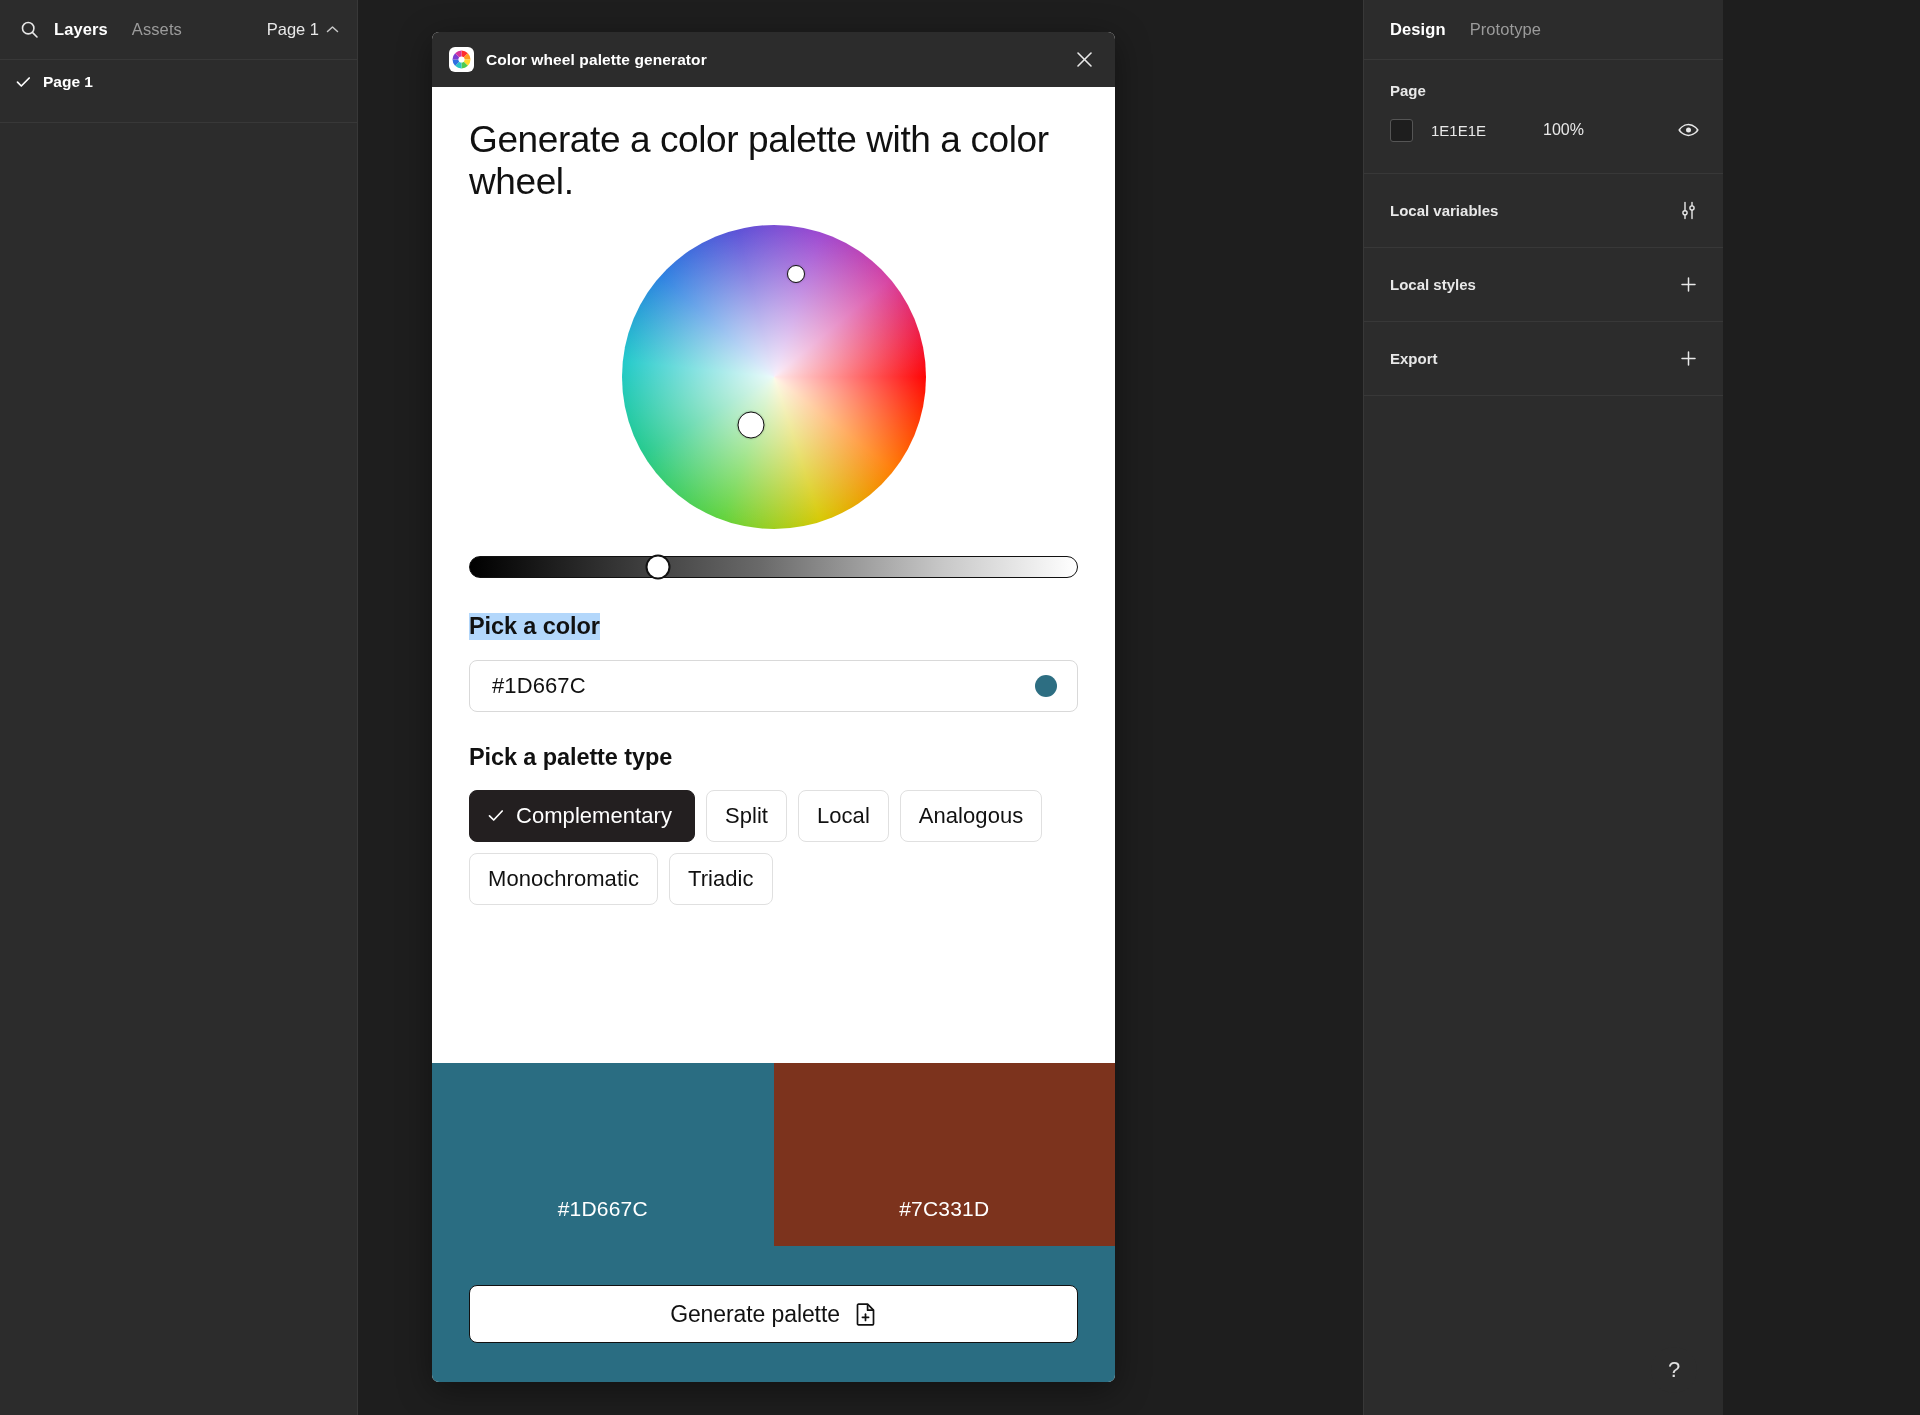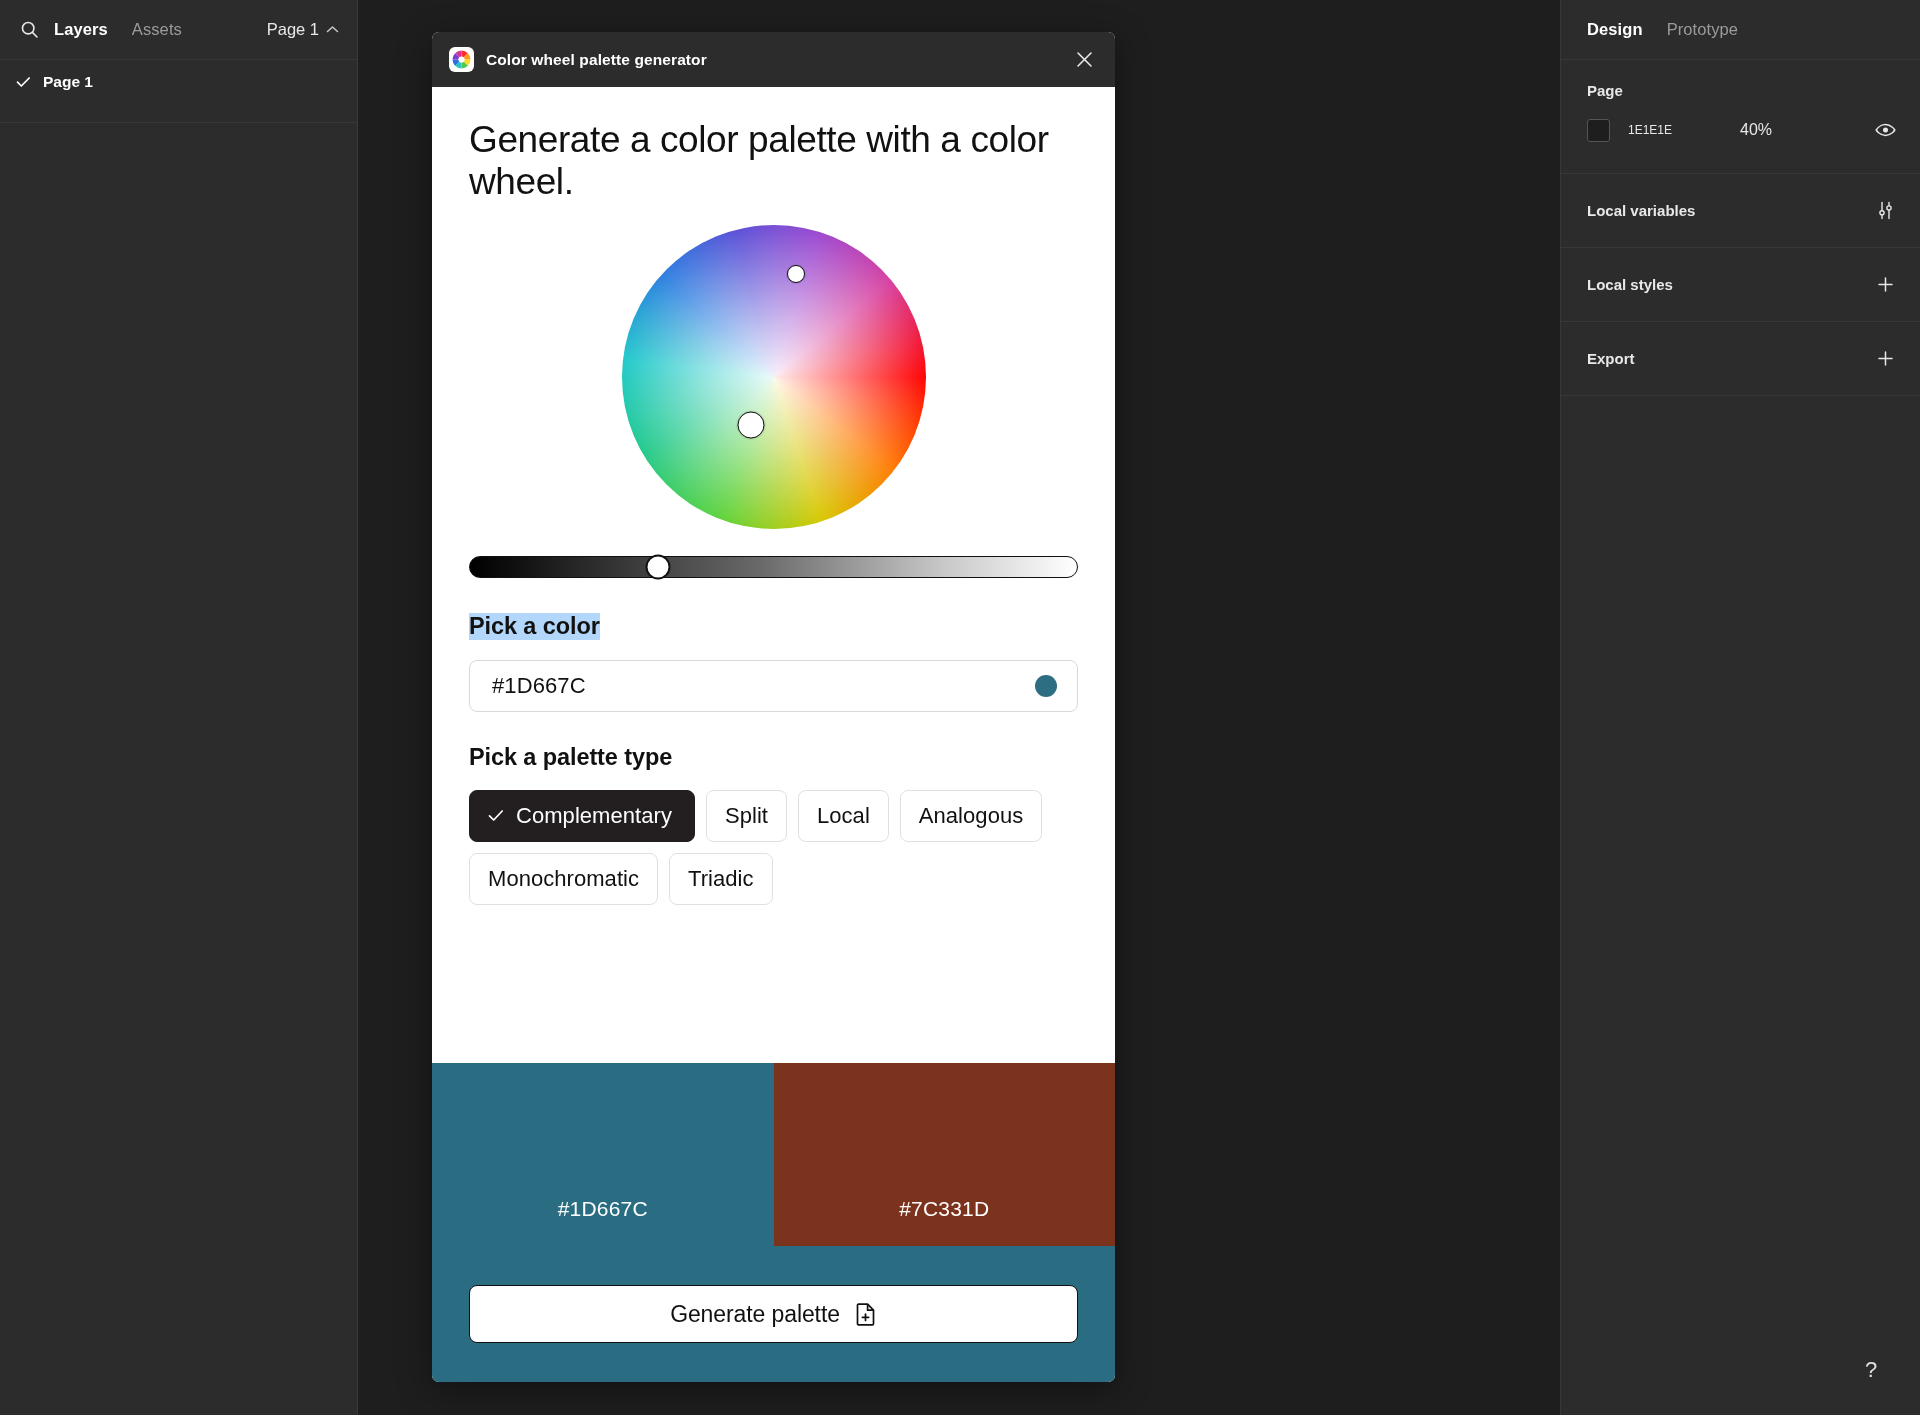--- a/index.html
+++ b/index.html
@@ -9,21 +9,21 @@
     height: 1415px;
     overflow: hidden;
     background: #1e1e1e;
     font-family: "Liberation Sans", sans-serif;
     -webkit-font-smoothing: antialiased;
   }
 
   
   .app {
     position: relative;
-    width: 1920px;
+    width: 1723px;
     height: 1415px;
     display: flex;
     background: #1e1e1e;
   }
 
   
   .left-panel {
     width: 358px;
     height: 100%;
     background: #2c2c2c;
@@ -436,21 +436,21 @@
   }
   .fill-swatch {
     width: 23px; height: 23px;
     border-radius: 3px;
     border: 1px solid #555555;
     flex: 0 0 23px;
     cursor: pointer;
   }
   .fill-hex {
     margin-left: 18px;
-    font-size: 12px;
+    font-size: 15px;
     color: #e8e8e8;
     width: 112px;
     cursor: pointer;
   }
   .fill-opacity {
     font-size: 16px;
     color: #e8e8e8;
     cursor: pointer;
   }
   .fill-eye {
@@ -645,21 +645,21 @@
     <div class="rp-tabs">
       <span class="rp-tab active">Design</span>
       <span class="rp-tab">Prototype</span>
     </div>
 
     <div class="rp-section page-sec">
       <div class="rp-section-title">Page</div>
       <div class="page-fill-row">
         <span class="fill-swatch" id="page-fill-swatch" style="background: rgb(30, 30, 30);"></span>
         <span class="fill-hex">1E1E1E</span>
-        <span class="fill-opacity">40%</span>
+        <span class="fill-opacity">100%</span>
         <span class="fill-eye">
           <svg width="21" height="14" viewBox="0 0 21 14" fill="none">
             <path d="M1.2 7C1.2 7 4.6 1.6 10.5 1.6C16.4 1.6 19.8 7 19.8 7C19.8 7 16.4 12.4 10.5 12.4C4.6 12.4 1.2 7 1.2 7Z" stroke="#e8e8e8" stroke-width="1.5" stroke-linejoin="round"></path>
             <circle cx="10.5" cy="7" r="2.5" fill="#e8e8e8"></circle>
           </svg>
         </span>
       </div>
     </div>
 
     <div class="rp-row">

